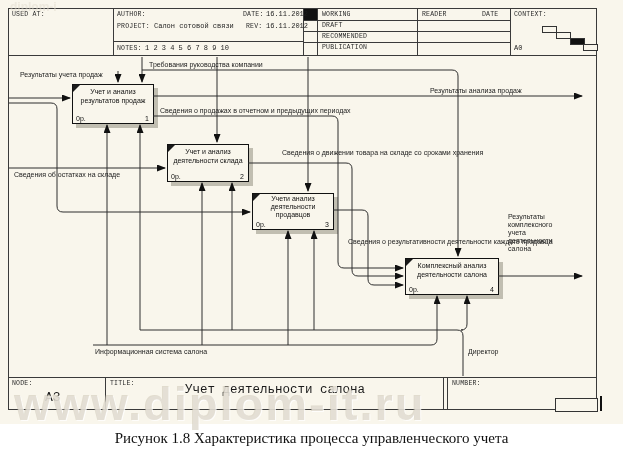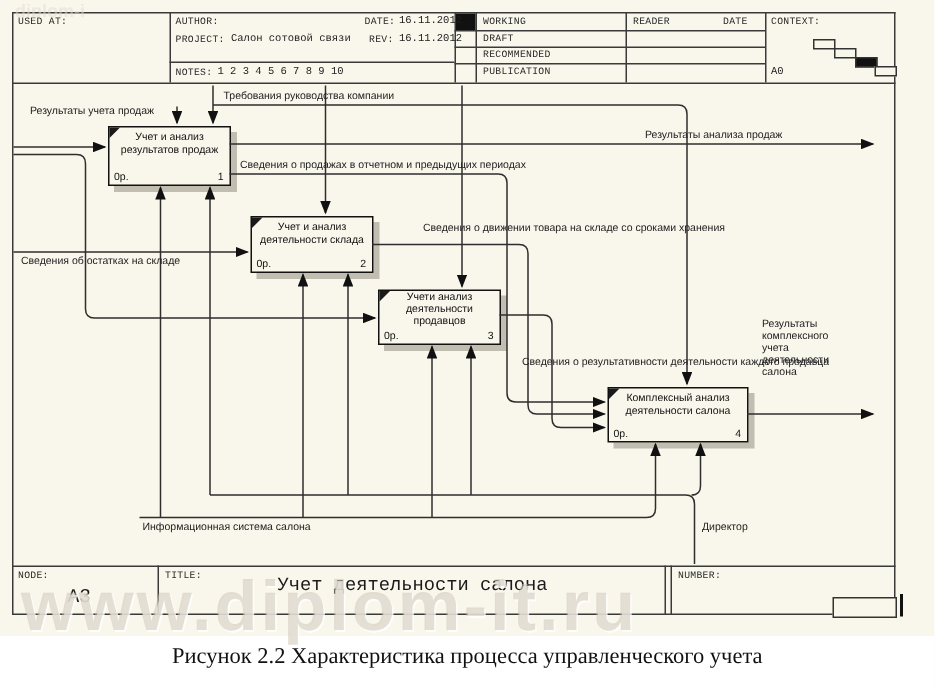--- a/index.html
+++ b/index.html
@@ -170,14 +170,14 @@
   <div class="dlabel" style="left:95px;top:348px">Информационная система салона</div>
   <div class="dlabel" style="left:468px;top:348px">Директор</div>
 
   <div class="abs hlabel" style="left:12px;top:380px">NODE:</div>
   <div class="abs" style="left:45px;top:390px;font-size:13px">A3</div>
   <div class="abs hlabel" style="left:110px;top:380px">TITLE:</div>
   <div class="abs" style="left:110px;top:383px;width:330px;text-align:center;font-size:12.5px">Учет деятельности  салона</div>
   <div class="abs hlabel" style="left:452px;top:380px">NUMBER:</div>
 
   <div id="watermark">www.diplom-it.ru</div>
-  <div id="caption">Рисунок 2.2 Характеристика процесса управленческого учета</div>
+  <div id="caption">Рисунок 1.8 Характеристика процесса управленческого учета</div>
 </div>
 
 </body></html>

